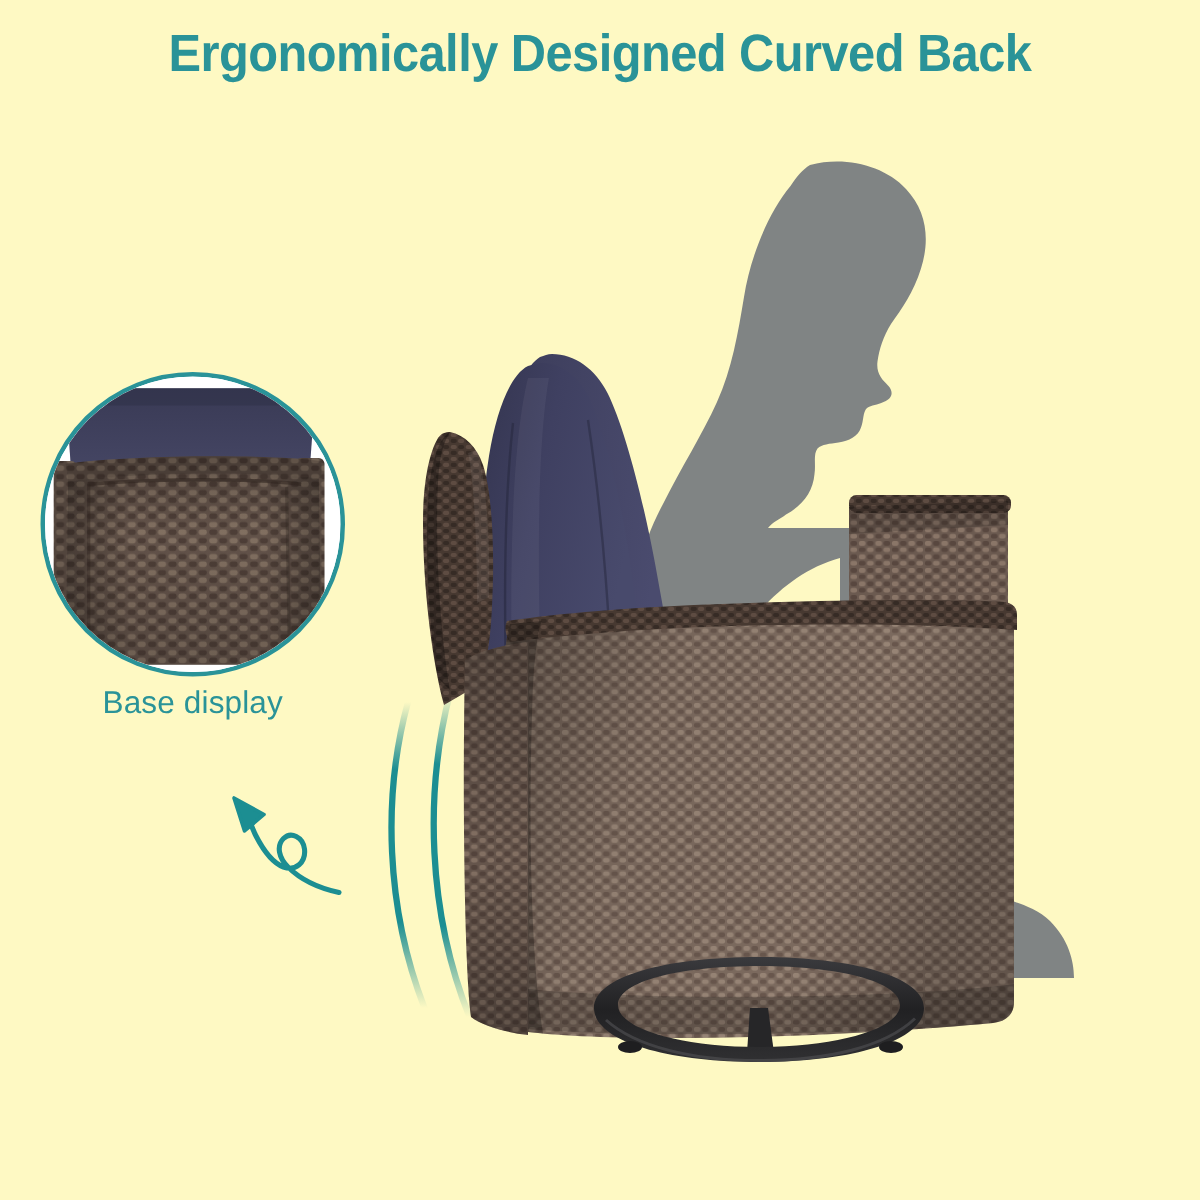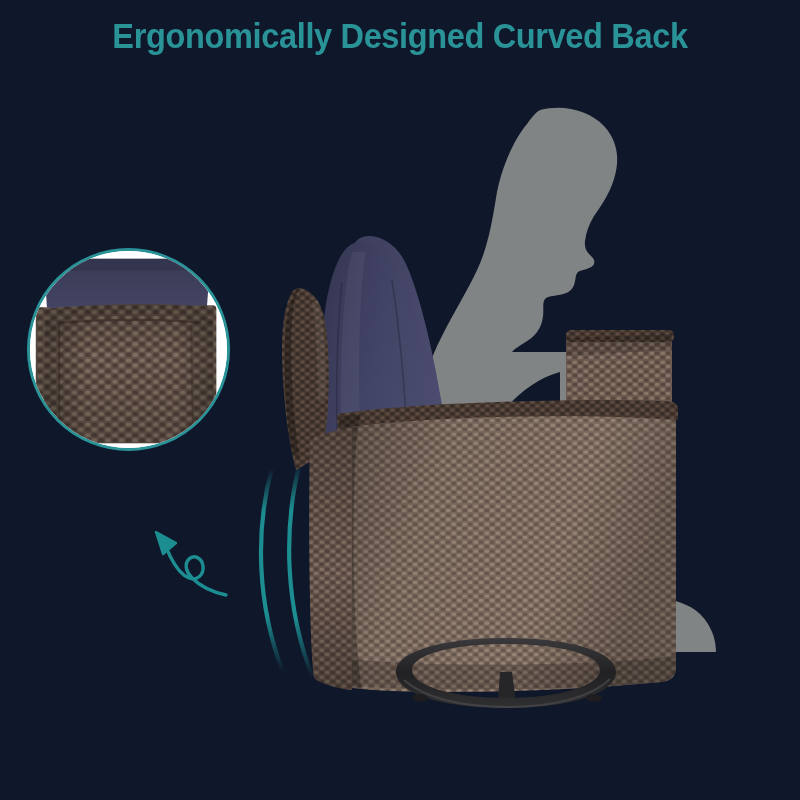--- a/index.html
+++ b/index.html
@@ -8,21 +8,21 @@
     padding: 0;
     background: #ffffff;
   }
   body {
     font-family: "Liberation Sans", sans-serif;
   }
   #stage {
     position: relative;
     width: 800px;
     height: 800px;
-    background: #0f172a;
+    background: #fef9c3;
     overflow: hidden;
   }
 
   
   #headline {
     position: absolute;
     top: 14px;
     left: 0;
     width: 800px;
     text-align: center;
@@ -412,15 +412,16 @@
         <path fill="url(#wickerBig)" d="
           M 14 60 C 60 54 148 53 190 58 L 190 70 C 148 65 60 66 16 72 Z"></path>
         <path fill="#000000" opacity="0.30" d="
           M 14 60 C 60 54 148 53 190 58 L 190 70 C 148 65 60 66 16 72 Z"></path>
 
         <path fill="none" stroke="#2F241F" stroke-width="2.4" opacity="0.55" d="M 30 74 C 80 70 140 70 176 74"></path>
         <path fill="none" stroke="#2F241F" stroke-width="2.2" opacity="0.45" d="M 30 74 L 30 196"></path>
         <path fill="none" stroke="#2F241F" stroke-width="2.2" opacity="0.35" d="M 166 76 L 168 196"></path>
       </svg>
     </div>
+    <div id="callout-label">Base display</div>
   </div>
 
 </div>
 
 </body></html>

